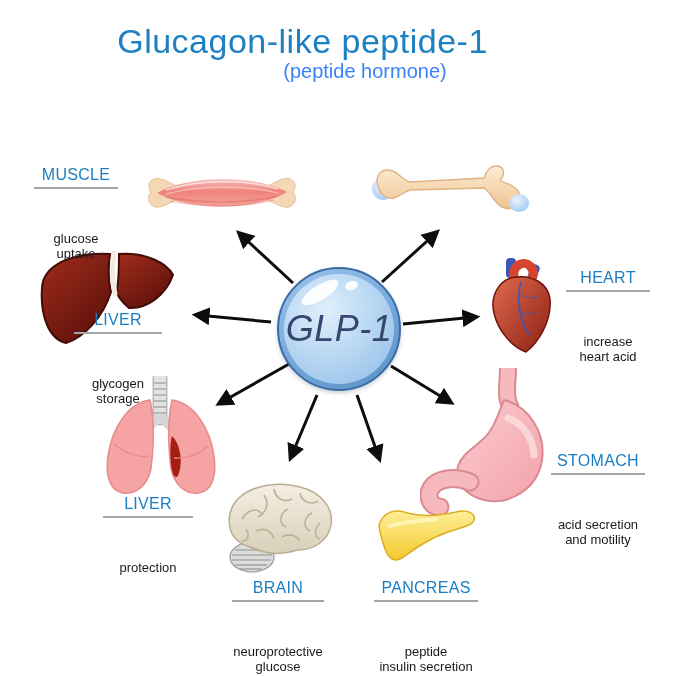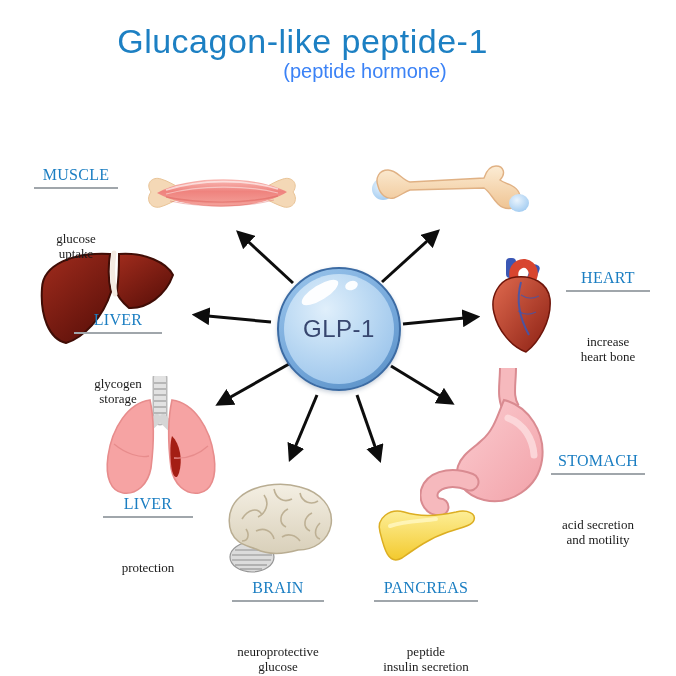--- a/index.html
+++ b/index.html
@@ -32,24 +32,24 @@
   .glp-hl1 {
     position:absolute; left:20px; top:16px; width:42px; height:15px;
     background:#ffffff; border-radius:50%; transform:rotate(-32deg); opacity:0.95;
   }
   .glp-hl2 {
     position:absolute; left:66px; top:12px; width:13px; height:9px;
     background:#ffffff; border-radius:50%; transform:rotate(-20deg); opacity:0.95;
   }
   .glp-text {
     position:absolute; inset:0; display:flex; align-items:center; justify-content:center;
-    font-size:24px; color:var(--sphere-text,#37466f); letter-spacing:0.5px;
+    font-size:36px; color:var(--sphere-text,#37466f); letter-spacing:0.5px;font-style:italic;
   }
   
-  .org-label { position:absolute; transform:translateX(-50%); text-align:center;font-family:Liberation Serif, serif; }
+  .org-label { position:absolute; transform:translateX(-50%); text-align:center; }
   .org-name { font-size:16px; color:var(--label-blue,#1b7ec2); line-height:18px; letter-spacing:0.3px; }
   .org-line { height:2px; background:var(--underline-gray,#a0a6ab); margin:3px auto 3px; }
   .org-desc { font-size:13px; color:var(--text-dark,#1a1a1a); line-height:15px; white-space:pre-line;margin-top:42px; }
   svg { display:block; }
 </style>
 </head>
 <body>
 
 <div id="canvas">
 
@@ -229,21 +229,21 @@
     <div class="org-name">LIVER</div>
     <div class="org-line" style="width:88px"></div>
     <div class="org-desc">glycogen
 storage</div>
   </div>
 
   <div class="org-label" style="left:608px;top:269px">
     <div class="org-name">HEART</div>
     <div class="org-line" style="width:84px"></div>
     <div class="org-desc">increase
-heart bone</div>
+heart acid</div>
   </div>
 
   <div class="org-label" style="left:148px;top:495px">
     <div class="org-name">LIVER</div>
     <div class="org-line" style="width:90px"></div>
     <div class="org-desc">protection</div>
   </div>
 
   <div class="org-label" style="left:598px;top:452px">
     <div class="org-name">STOMACH</div>

